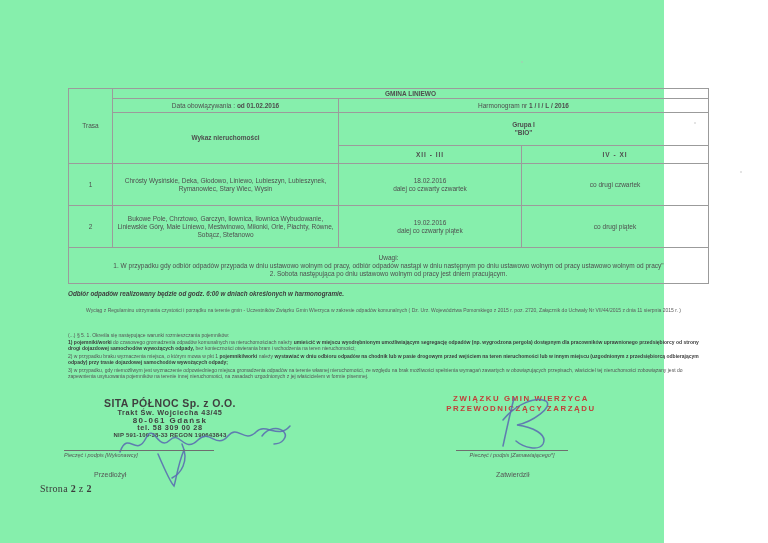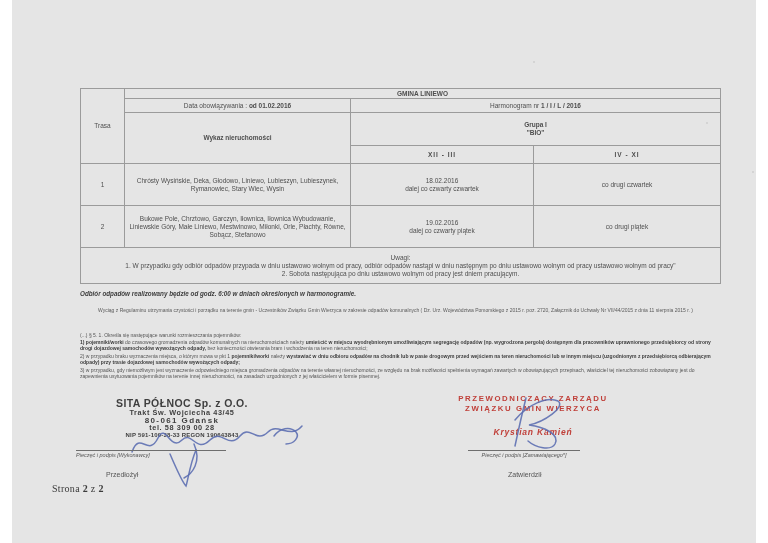--- a/index.html
+++ b/index.html
@@ -7,21 +7,21 @@
     --ink-blue:#5a6cb0;
     --border-gray:#9b9b9b;
     --text-gray:#4e4e4e;
   }
   html,body{margin:0;padding:0;}
   body{
     width:768px;height:543px;background:#ffffff;overflow:hidden;
     font-family:"Liberation Sans","DejaVu Sans",sans-serif;color:var(--text-gray);
     -webkit-font-smoothing:antialiased;
   }
-  .page{position:relative;width:744px;height:543px;background:#e5e5e5;margin-left:12px;}
+  .page{position:relative;width:664px;height:543px;background:#86efac;}
 
   
   table.sched{
     position:absolute;left:68px;top:88px;width:640px;
     border-collapse:collapse;table-layout:fixed;
   }
   table.sched td{
     border:1px solid var(--border-gray);
     padding:0;text-align:center;vertical-align:middle;
     font-size:6.5px;line-height:8px;color:#4e4e4e;
@@ -188,23 +188,22 @@
     <path d="M8,46 C16,24 24,52 34,32 C42,16 46,46 58,34 C68,24 72,48 86,34 C98,22 104,44 116,30 C126,18 132,38 144,26 C154,16 166,34 178,20"></path>
     <path d="M70,38 C78,56 68,68 60,72"></path>
     <path d="M46,48 C52,62 58,76 62,80 C64,74 66,58 72,44"></path>
     <path d="M150,30 C156,22 166,20 172,26 C176,31 170,38 162,38"></path>
   </svg>
 
   <div class="sig-rule-left">Pieczęć i podpis [Wykonawcy]</div>
   <div class="role-left">Przedłożył</div>
 
   <div class="stamp-right">
+    <div class="role-line">ZWIĄZKU GMIN WIERZYCA</div>
     <div class="role-line">PRZEWODNICZĄCY ZARZĄDU</div>
-    <div class="role-line">ZWIĄZKU GMIN WIERZYCA</div>
-    <div class="signer-name">Krystian Kamień</div>
   </div>
 
   <svg class="sig-svg" style="left:470px;top:392px" width="112" height="60" viewBox="0 0 112 60">
     <path d="M44,6 C40,22 36,40 33,54"></path>
     <path d="M33,28 C46,12 66,4 76,9 C84,15 62,30 47,33 C62,35 78,42 73,52 C69,59 54,56 46,49"></path>
   </svg>
 
   <div class="sig-rule-right">Pieczęć i podpis [Zamawiającego*]</div>
   <div class="role-right">Zatwierdził</div>
 

